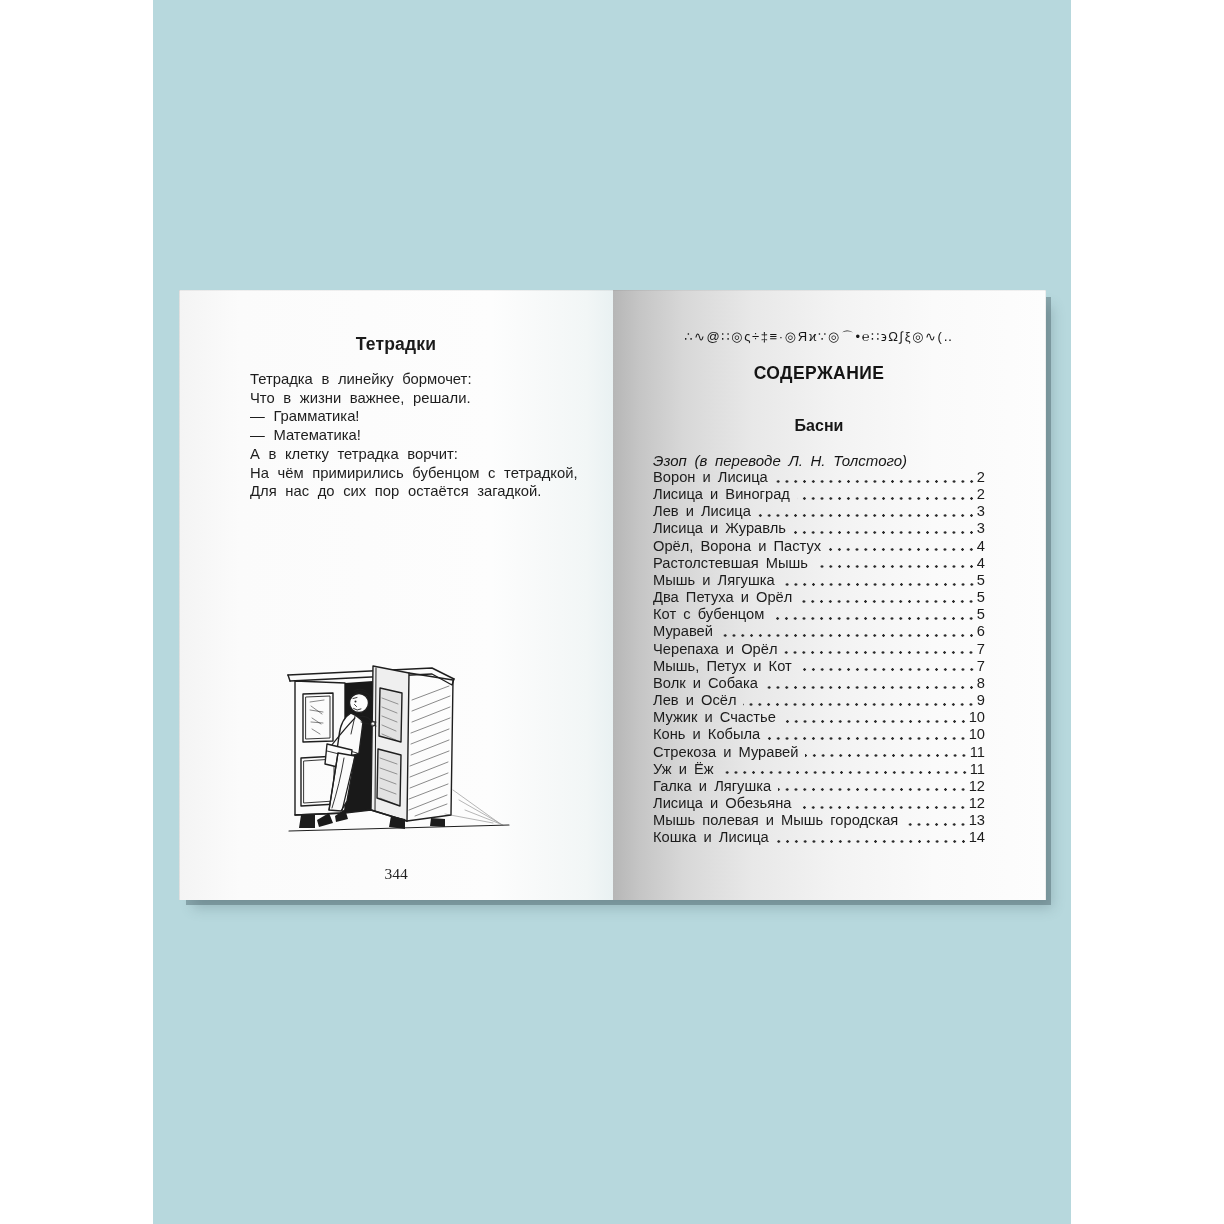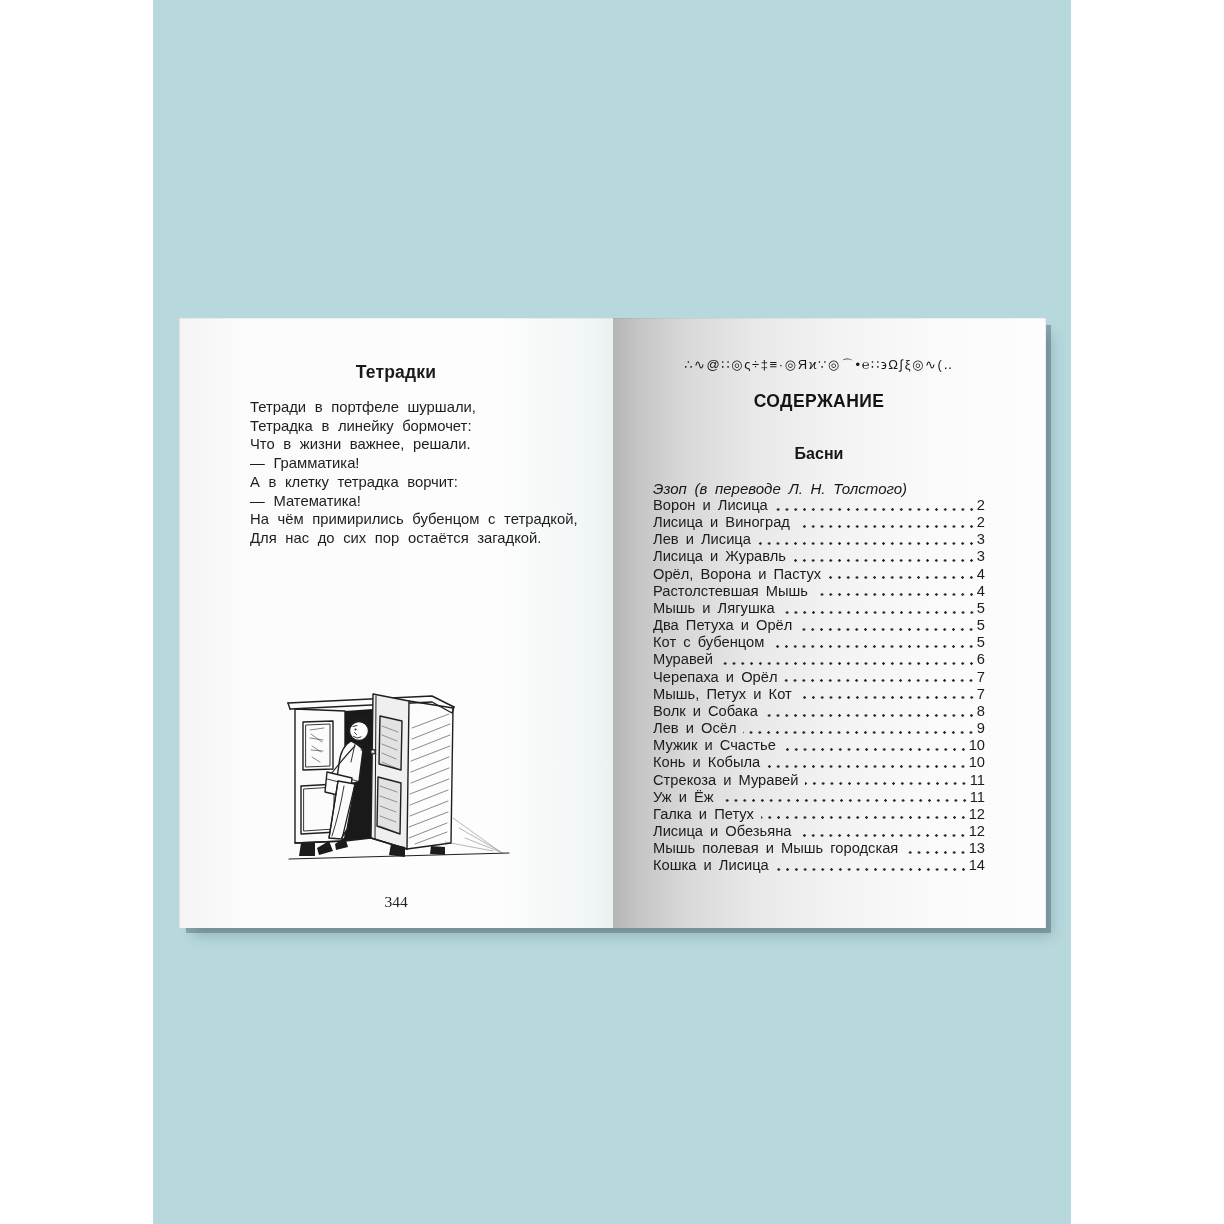--- a/index.html
+++ b/index.html
@@ -2,21 +2,21 @@
 <html><head>
 <meta charset="utf-8">
 <style>
   html,body { margin:0; padding:0; }
   .canvas {
     position:relative; width:1224px; height:1224px; background:#ffffff;
     font-family:"Liberation Sans", sans-serif; overflow:hidden;
   }
   .mat { position:absolute; left:153px; top:0; width:918px; height:1224px; background:#b7d8dd; }
   .spread {
-    position:absolute; left:179px; top:318px; width:867px; height:610px; display:flex;
+    position:absolute; left:179px; top:290px; width:867px; height:610px; display:flex;
     box-shadow: 6px 6px 0 -1px rgba(70,92,100,0.42), 10px 12px 12px -4px rgba(70,92,100,0.28);
   }
   .page { position:relative; height:610px; }
   .page.left {
     width:434px;
     background:linear-gradient(to right,#f4f4f4 0%,#fbfbfb 14%,#fdfdfd 72%,#f2f6f6 94%,#e9f1f2 100%);
     box-shadow: inset 1px 0 0 rgba(0,0,0,0.08), inset 0 1px 0 rgba(0,0,0,0.05);
   }
   .page.right {
     width:433px;
@@ -54,26 +54,25 @@
 <body>
 
 <div class="canvas">
   <div class="mat"></div>
 
   <div class="spread">
 
     <div class="page left">
       <div class="poem-title">Тетрадки</div>
       <div class="poem" id="poem">
-          <div>Тетради в портфеле шуршали,</div>
           <div>Тетрадка в линейку бормочет:</div>
           <div>Что в жизни важнее, решали.</div>
           <div>— Грамматика!</div>
+          <div>— Математика!</div>
           <div>А в клетку тетрадка ворчит:</div>
-          <div>— Математика!</div>
           <div>На чём примирились бубенцом с тетрадкой,</div>
           <div>Для нас до сих пор остаётся загадкой.</div>
         </div>
 
       <div class="illu">
         <svg width="230" height="179" viewBox="0 0 230 179">
           <g stroke="#1f1f1f" fill="none" stroke-width="1.4" stroke-linecap="round" stroke-linejoin="round">
 
             <path d="M3,17 L147,10 L169,21"></path>
             <path d="M5,23 L147,16 L167,27 L169,21"></path>
@@ -238,21 +237,21 @@
               <span class="toc-title">Стрекоза и Муравей</span>
               <span class="leader"></span>
               <span class="toc-num">11</span>
             </div>
             <div class="toc-row">
               <span class="toc-title">Уж и Ёж</span>
               <span class="leader"></span>
               <span class="toc-num">11</span>
             </div>
             <div class="toc-row">
-              <span class="toc-title">Галка и Петух</span>
+              <span class="toc-title">Галка и Лягушка</span>
               <span class="leader"></span>
               <span class="toc-num">12</span>
             </div>
             <div class="toc-row">
               <span class="toc-title">Лисица и Обезьяна</span>
               <span class="leader"></span>
               <span class="toc-num">12</span>
             </div>
             <div class="toc-row">
               <span class="toc-title">Мышь полевая и Мышь городская</span>

